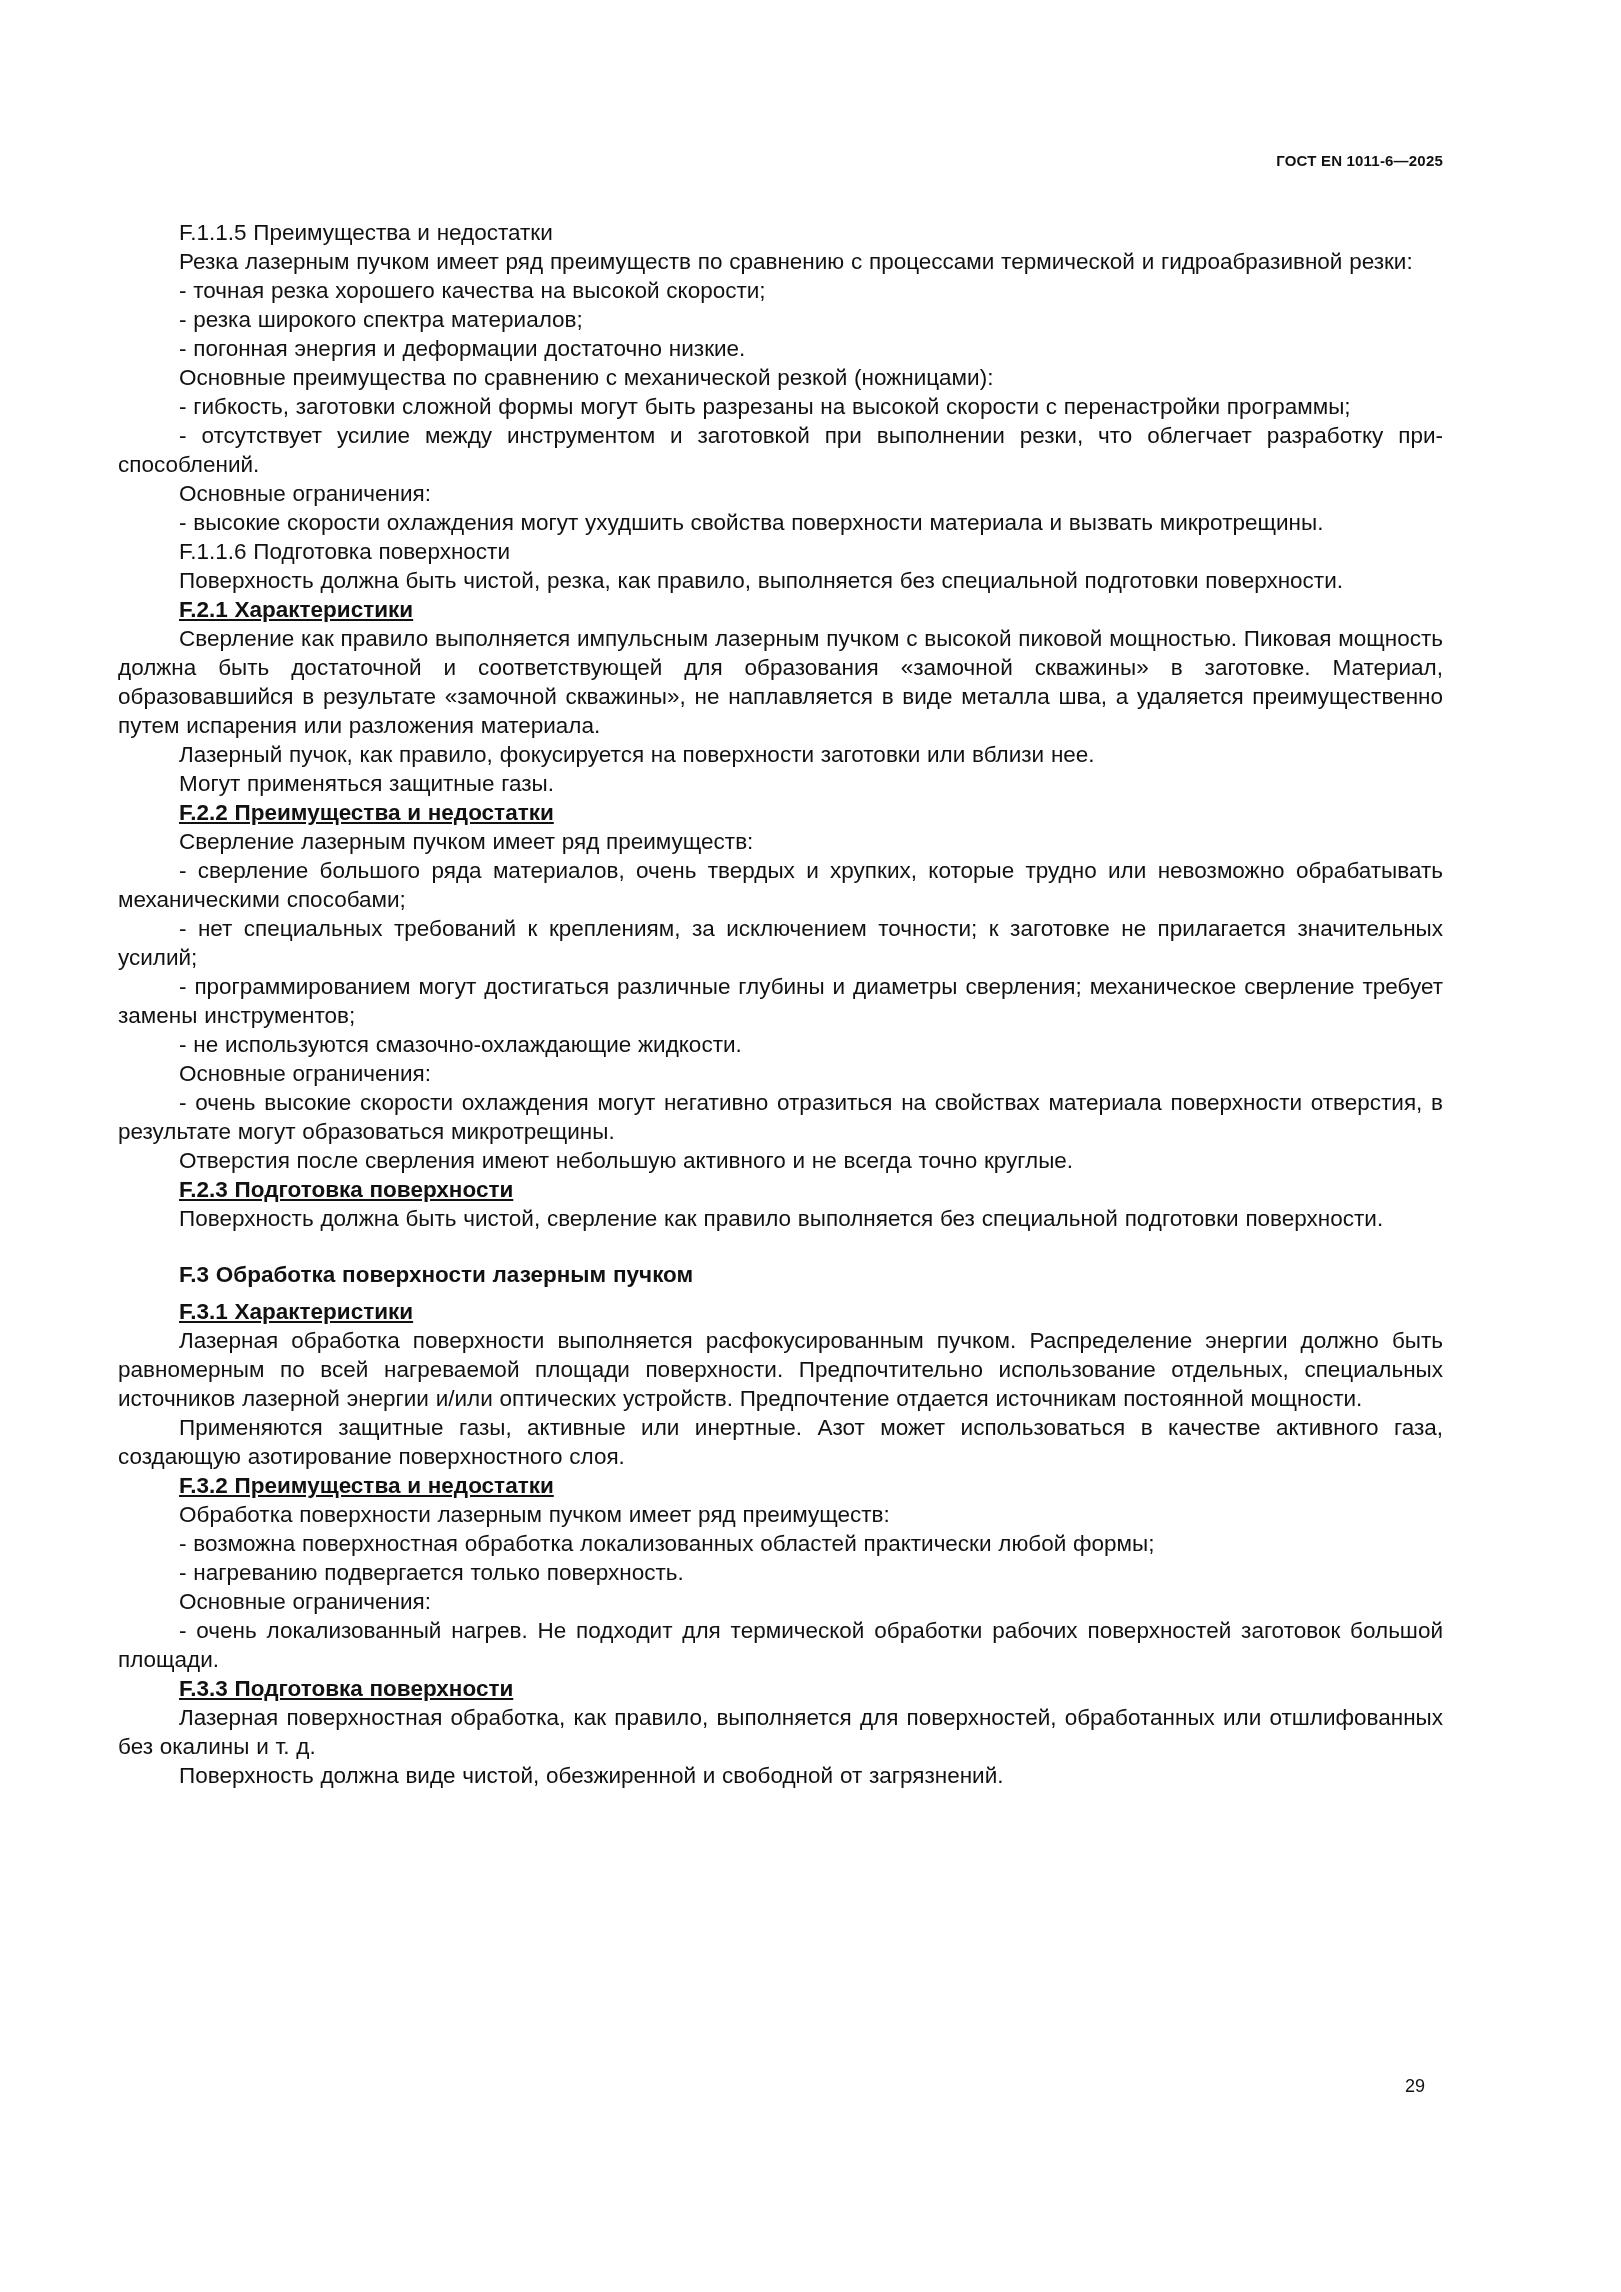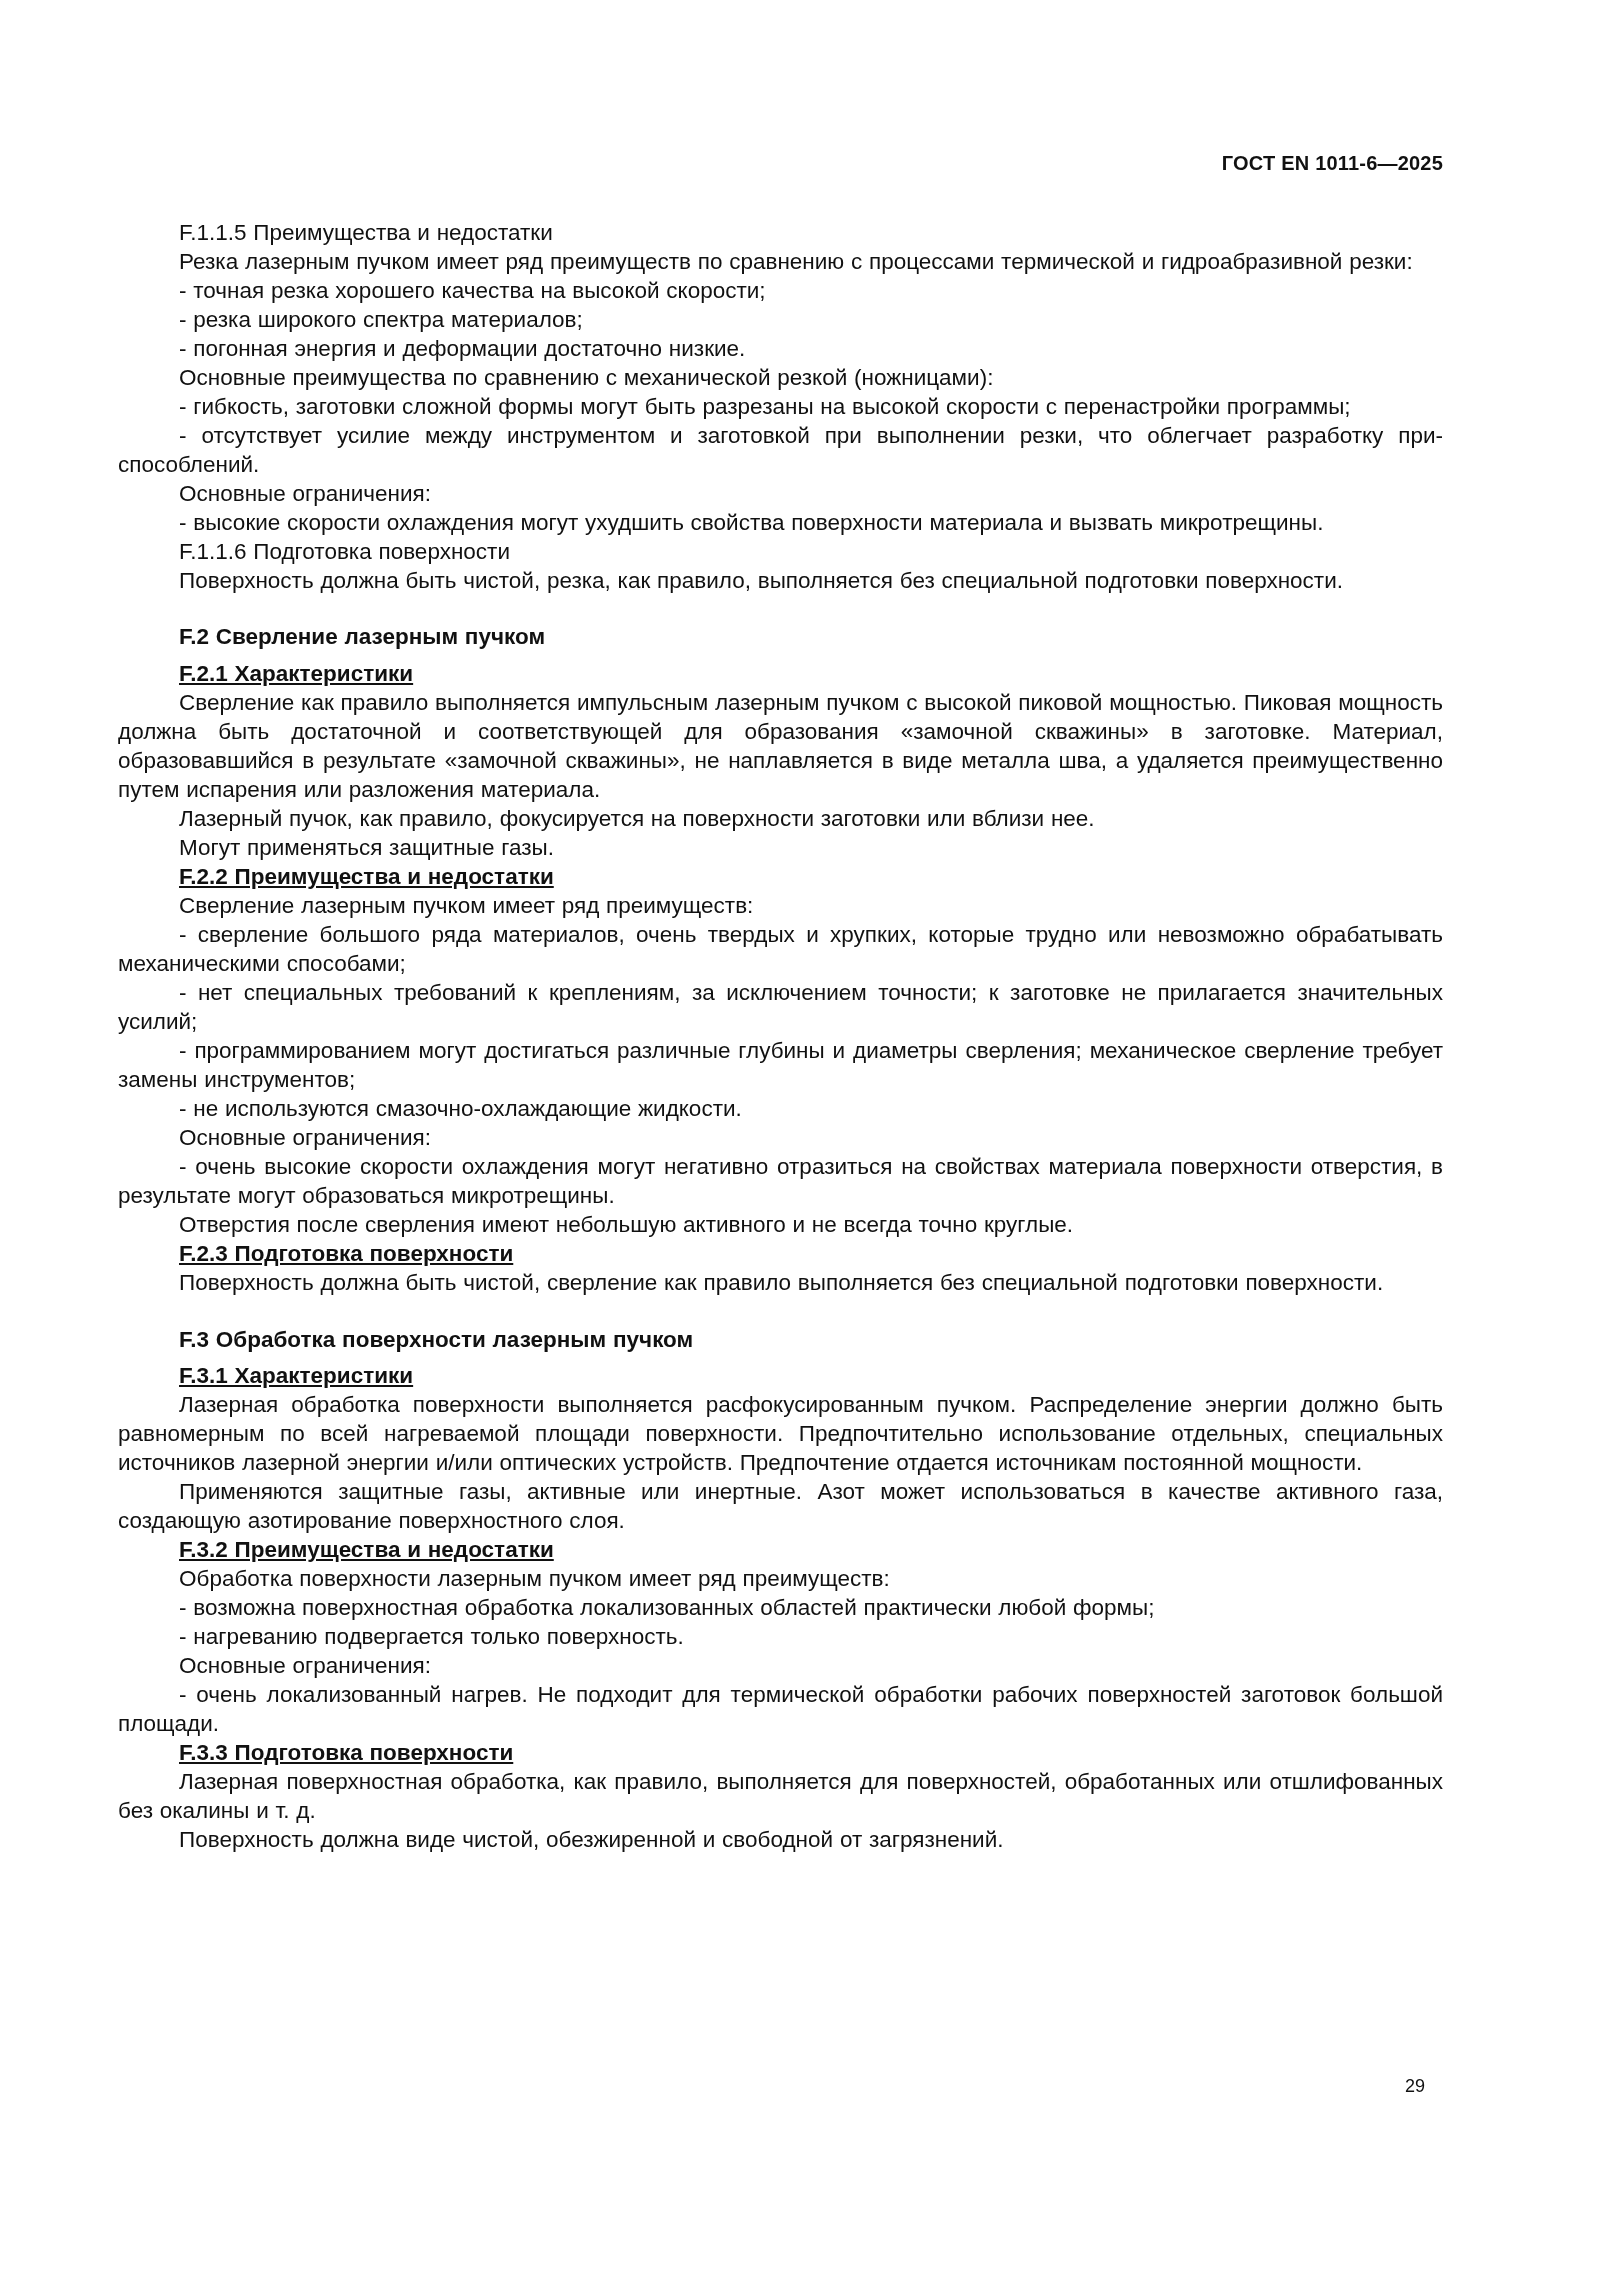--- a/index.html
+++ b/index.html
@@ -12,21 +12,21 @@
     background: #ffffff;
     color: #111111;
     font-family: "Liberation Sans", sans-serif;
     position: relative;
     overflow: hidden;
   }
   .doc-header {
     position: absolute;
     top: 152px;
     right: 178px;
-    font-size: 20px;
+    font-size: 15px;
     font-weight: 700;
     letter-spacing: 0.2px;
   }
   .doc-body {
     position: absolute;
     top: 218px;
     left: 118px;
     width: 1325px;
   }
   .doc-body p {
@@ -65,21 +65,20 @@
     <p class="normal">- точная резка хорошего качества на высокой скорости;</p>
     <p class="normal">- резка широкого спектра материалов;</p>
     <p class="normal">- погонная энергия и деформации достаточно низкие.</p>
     <p class="normal">Основные преимущества по сравнению с механической резкой (ножницами):</p>
     <p class="normal">- гибкость, заготовки сложной формы могут быть разрезаны на высокой скорости с перенастройки программы;</p>
     <p class="normal">- отсутствует усилие между инструментом и заготовкой при выполнении резки, что облегчает разработку при­способлений.</p>
     <p class="normal">Основные ограничения:</p>
     <p class="normal">- высокие скорости охлаждения могут ухудшить свойства поверхности материала и вызвать микротрещины.</p>
     <p class="normal">F.1.1.6 Подготовка поверхности</p>
     <p class="normal">Поверхность должна быть чистой, резка, как правило, выполняется без специальной подготовки поверхности.</p>
-    <p class="heading">F.2 Сверление лазерным пучком</p>
     <p class="bold">F.2.1 Характеристики</p>
     <p class="normal">Сверление как правило выполняется импульсным лазерным пучком с высокой пиковой мощностью. Пиковая мощность должна быть достаточной и соответствующей для образования «замочной скважины» в заготовке. Мате­риал, образовавшийся в результате «замочной скважины», не наплавляется в виде металла шва, а удаляется преимущественно путем испарения или разложения материала.</p>
     <p class="normal">Лазерный пучок, как правило, фокусируется на поверхности заготовки или вблизи нее.</p>
     <p class="normal">Могут применяться защитные газы.</p>
     <p class="bold">F.2.2 Преимущества и недостатки</p>
     <p class="normal">Сверление лазерным пучком имеет ряд преимуществ:</p>
     <p class="normal">- сверление большого ряда материалов, очень твердых и хрупких, которые трудно или невозможно обраба­тывать механическими способами;</p>
     <p class="normal">- нет специальных требований к креплениям, за исключением точности; к заготовке не прилагается значи­тельных усилий;</p>
     <p class="normal">- программированием могут достигаться различные глубины и диаметры сверления; механическое сверле­ние требует замены инструментов;</p>
     <p class="normal">- не используются смазочно-охлаждающие жидкости.</p>

